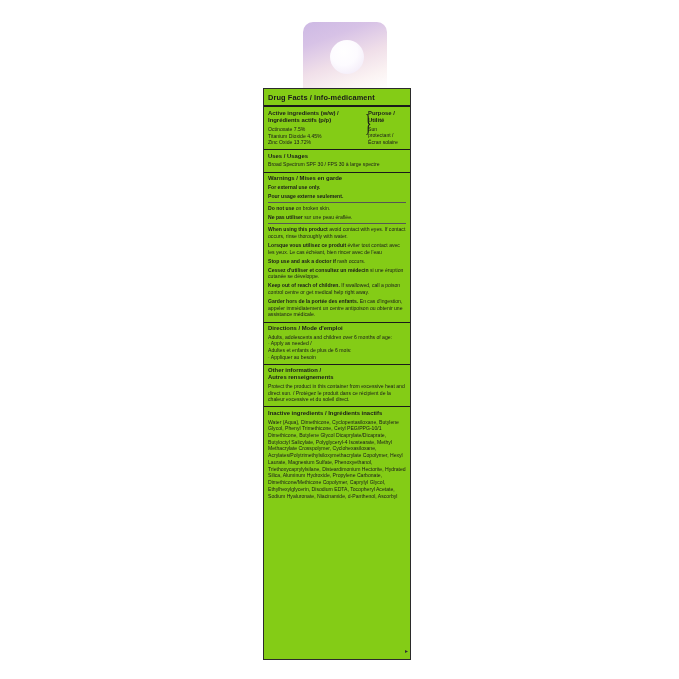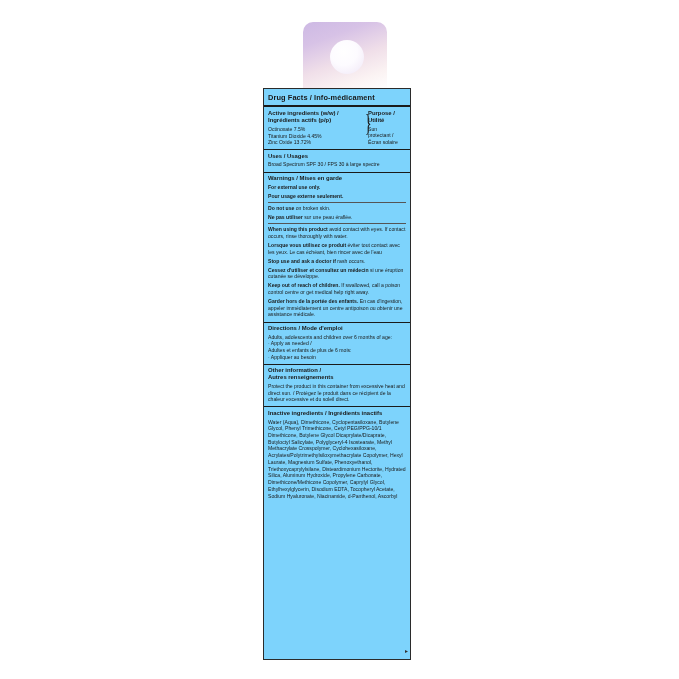--- a/index.html
+++ b/index.html
@@ -39,21 +39,21 @@
     background: radial-gradient(circle at 40% 35%, #ffffff 0%, #fdfbff 45%, #efe6f6 100%);
   }
 
   
   .label {
     position: absolute;
     left: 263px;
     top: 88px;
     width: 148px;
     height: 572px;
-    background: #7dd3fc;
+    background: #84cc16;
     border: 1px solid #2b2b2b;
     box-sizing: border-box;
     padding: 0;
     font-size: 5.1px;
     line-height: 1.28;
     color: #1a1a1a;
     overflow: hidden;
   }
 
   .title {

